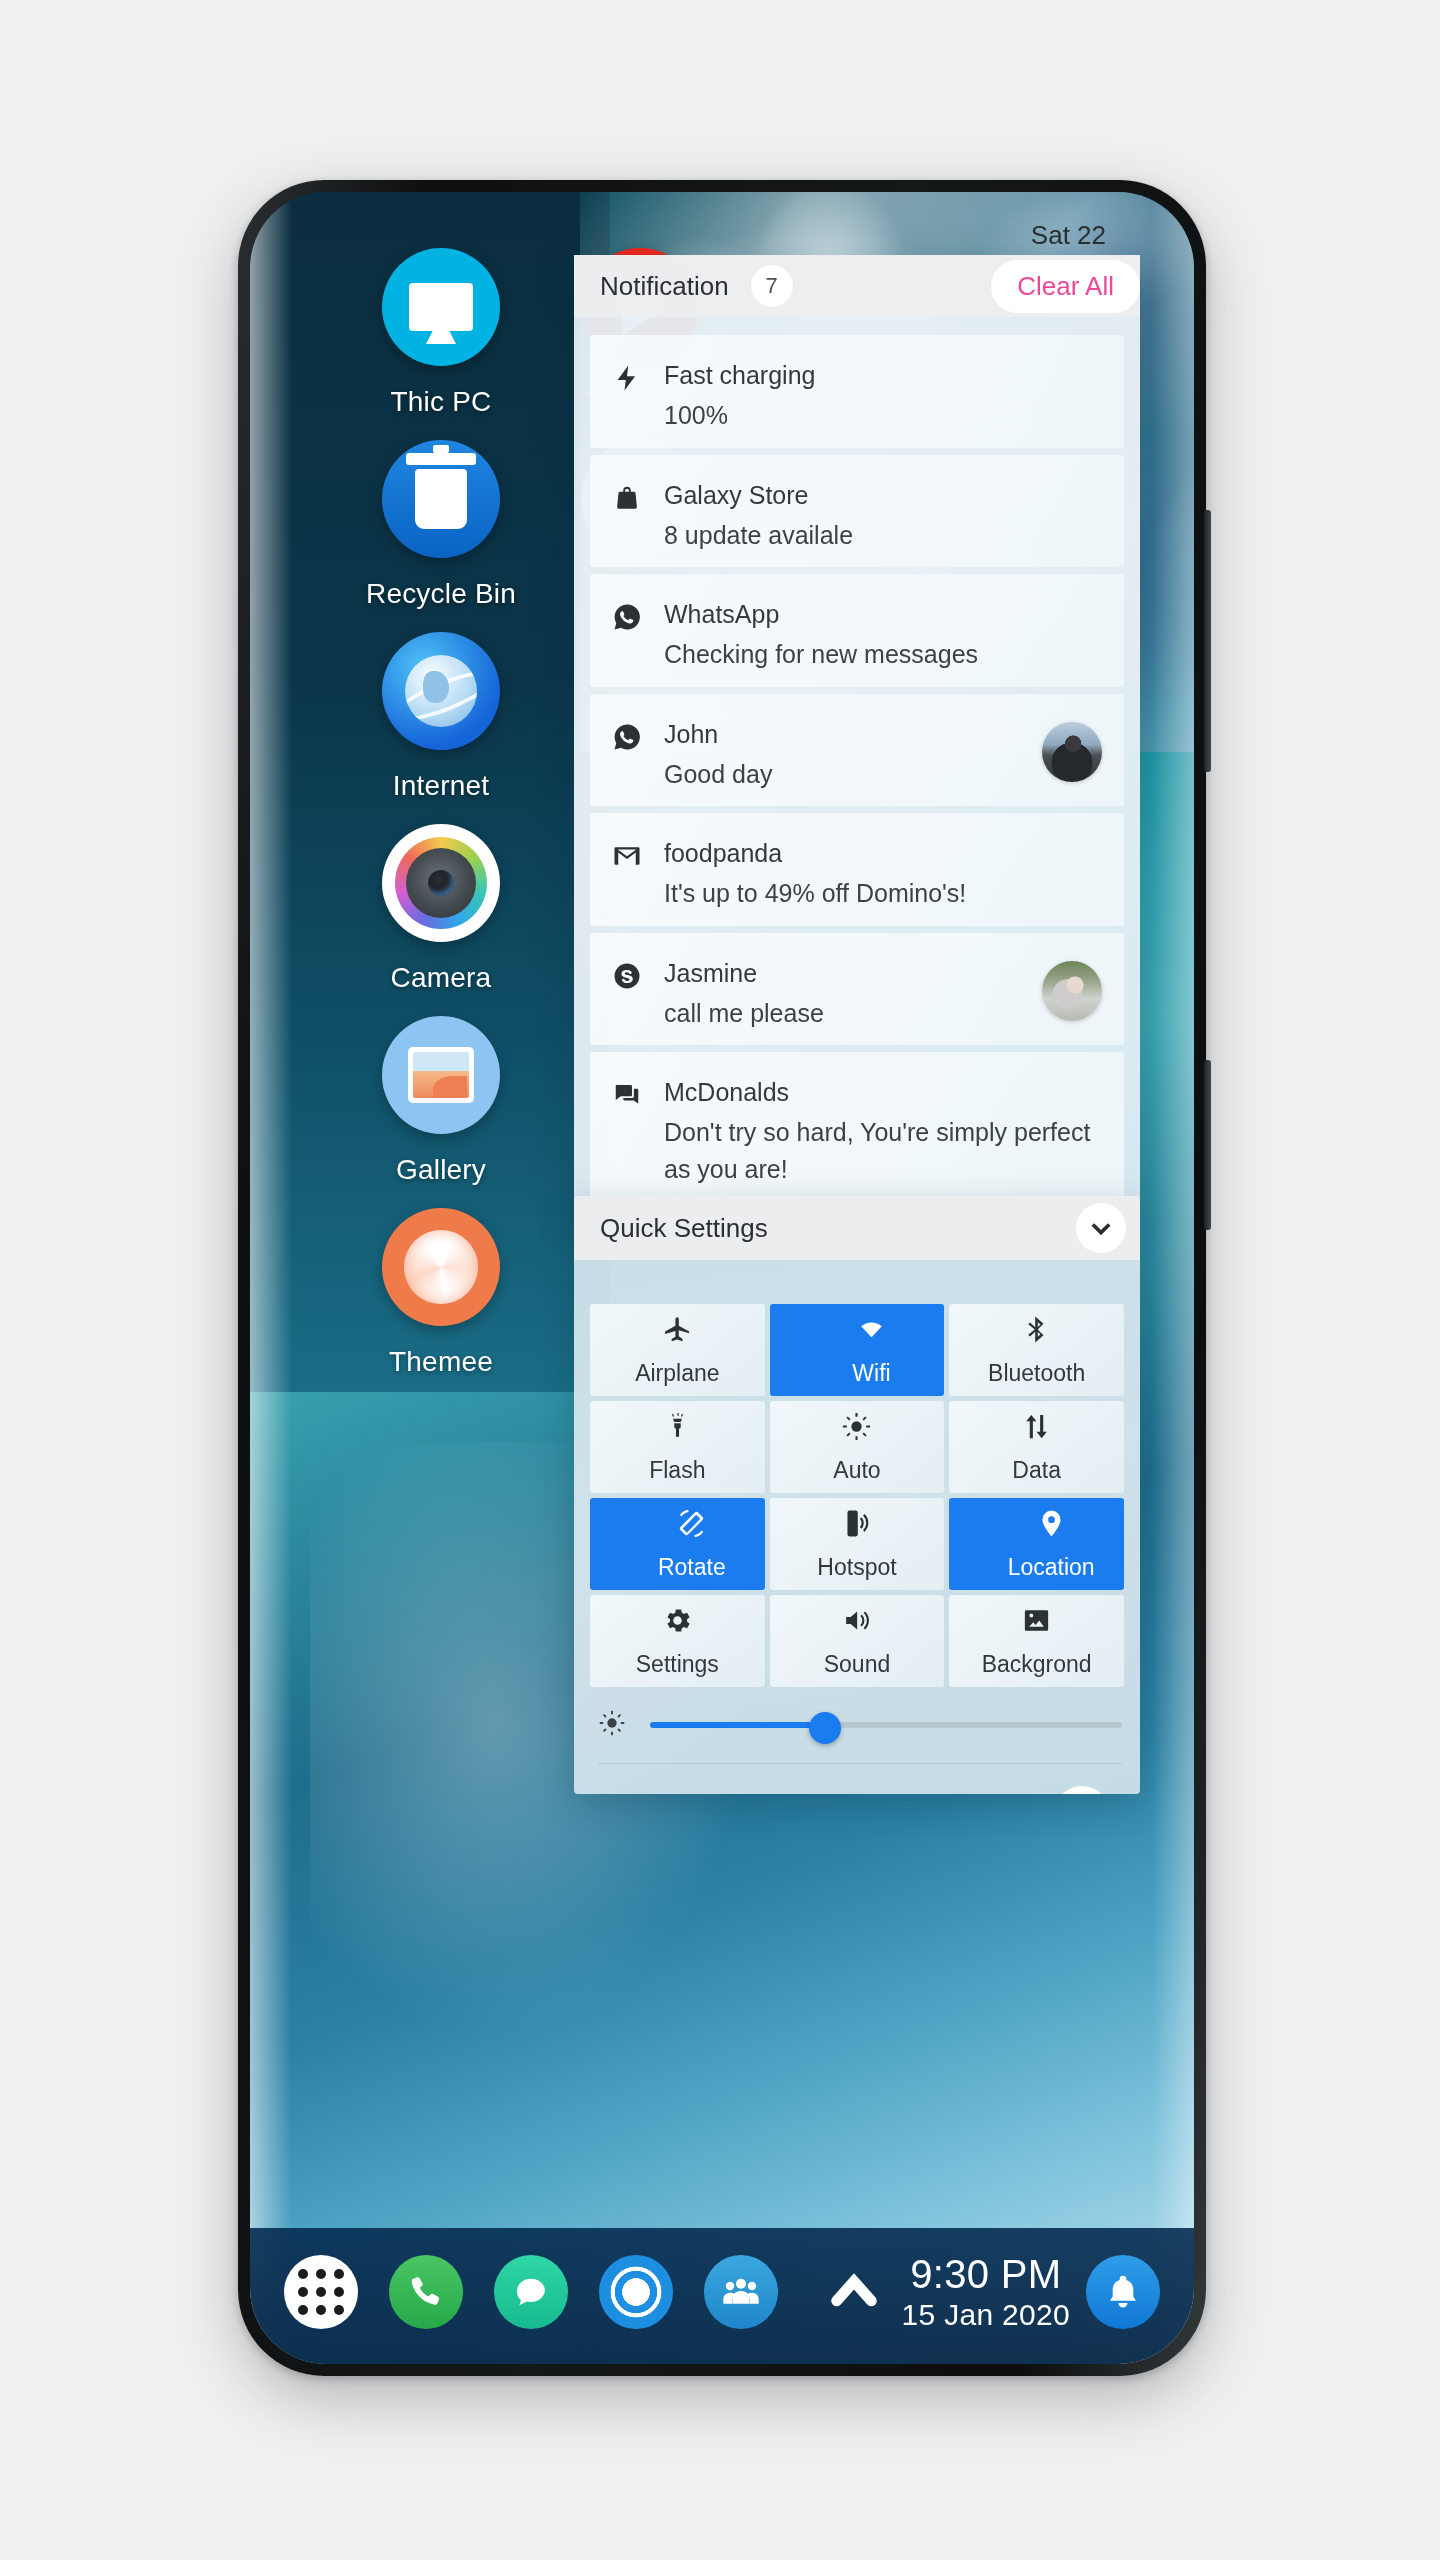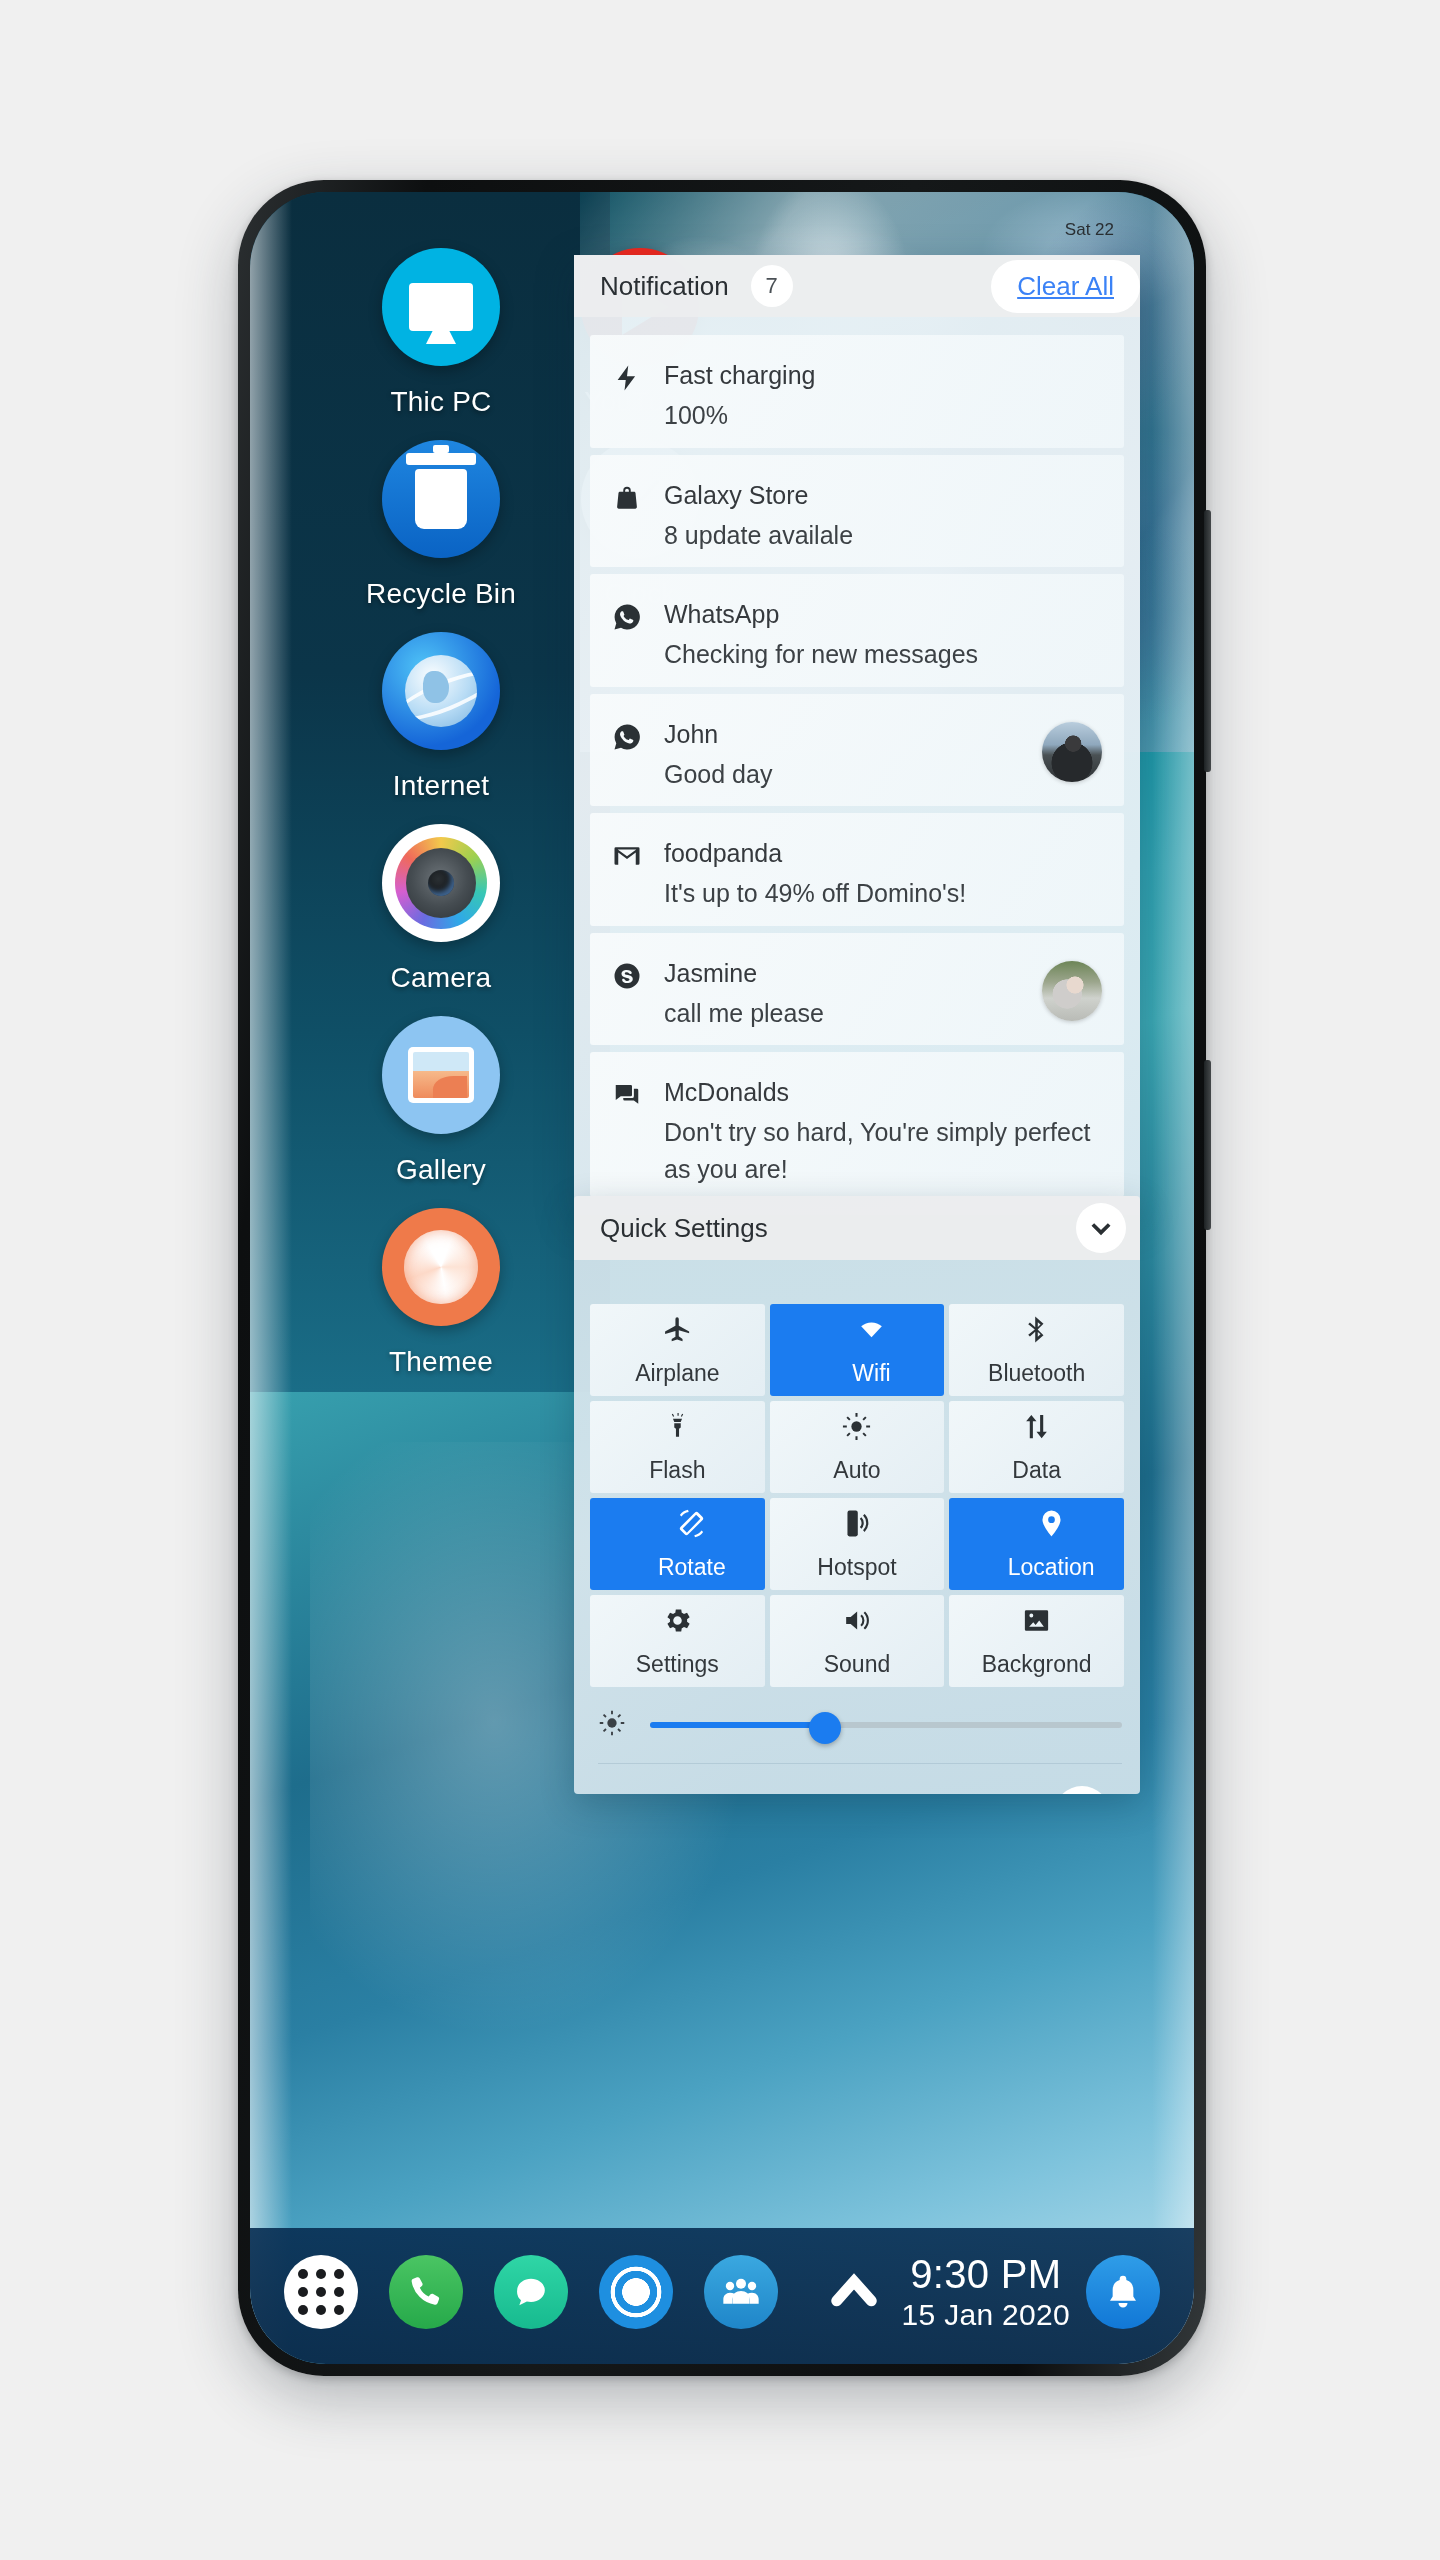--- a/index.html
+++ b/index.html
@@ -166,23 +166,22 @@
     margin-left: 22px;
     width: 42px; height: 42px; border-radius: 50%;
     background: #fff;
     display:flex;align-items:center;justify-content:center;
     font-size: 22px; color: #4a5055;
   }
   #clear-all-button {
     margin-left: auto;
     background:#fff; border:none; border-radius: 28px;
     padding: 11px 26px;
-    font-family: inherit; font-size: 26px; color: #3b82f6;
+    font-family: inherit; font-size: 26px; color: #ec4899;
     cursor: pointer;
-    text-decoration: underline;
   }
   #notification-list {
     flex: 1 1 auto;
     padding: 18px 16px 18px 16px;
     display:flex; flex-direction: column; gap: 7px;
     overflow: hidden;
   }
   .notification-item {
     position: relative;
     background: linear-gradient(120deg, rgba(248,251,252,.93), rgba(240,247,250,.90));
@@ -273,22 +272,22 @@
     gap: 48px; padding: 20px 30px 0 0; margin-top: 2px;
   }
   .qs-action { width:46px;height:46px;display:flex;align-items:center;justify-content:center;cursor:pointer; }
   #qs-action-user {
     width:56px;height:56px;border-radius:50%;background:#fff;
     display:flex;align-items:center;justify-content:center;cursor:pointer;
   }
 
   
   #date-chip {
-    position: absolute; right: 64px; top: 22px;
-    font-size: 17px; color: #2a2f33;
+    position: absolute; right: 72px; top: 22px;
+    font-size: 26px; color: #2a2f33;
     padding: 6px 16px;
   }
 
   
   #taskbar {
     position:absolute; left:0; right:0; bottom:0; height: 136px;
     background: linear-gradient(180deg, rgba(7,45,82,.90) 0%, rgba(6,38,70,.94) 100%);
     display:flex; align-items:center;
     padding: 0 34px 8px 34px;
     gap: 0;

